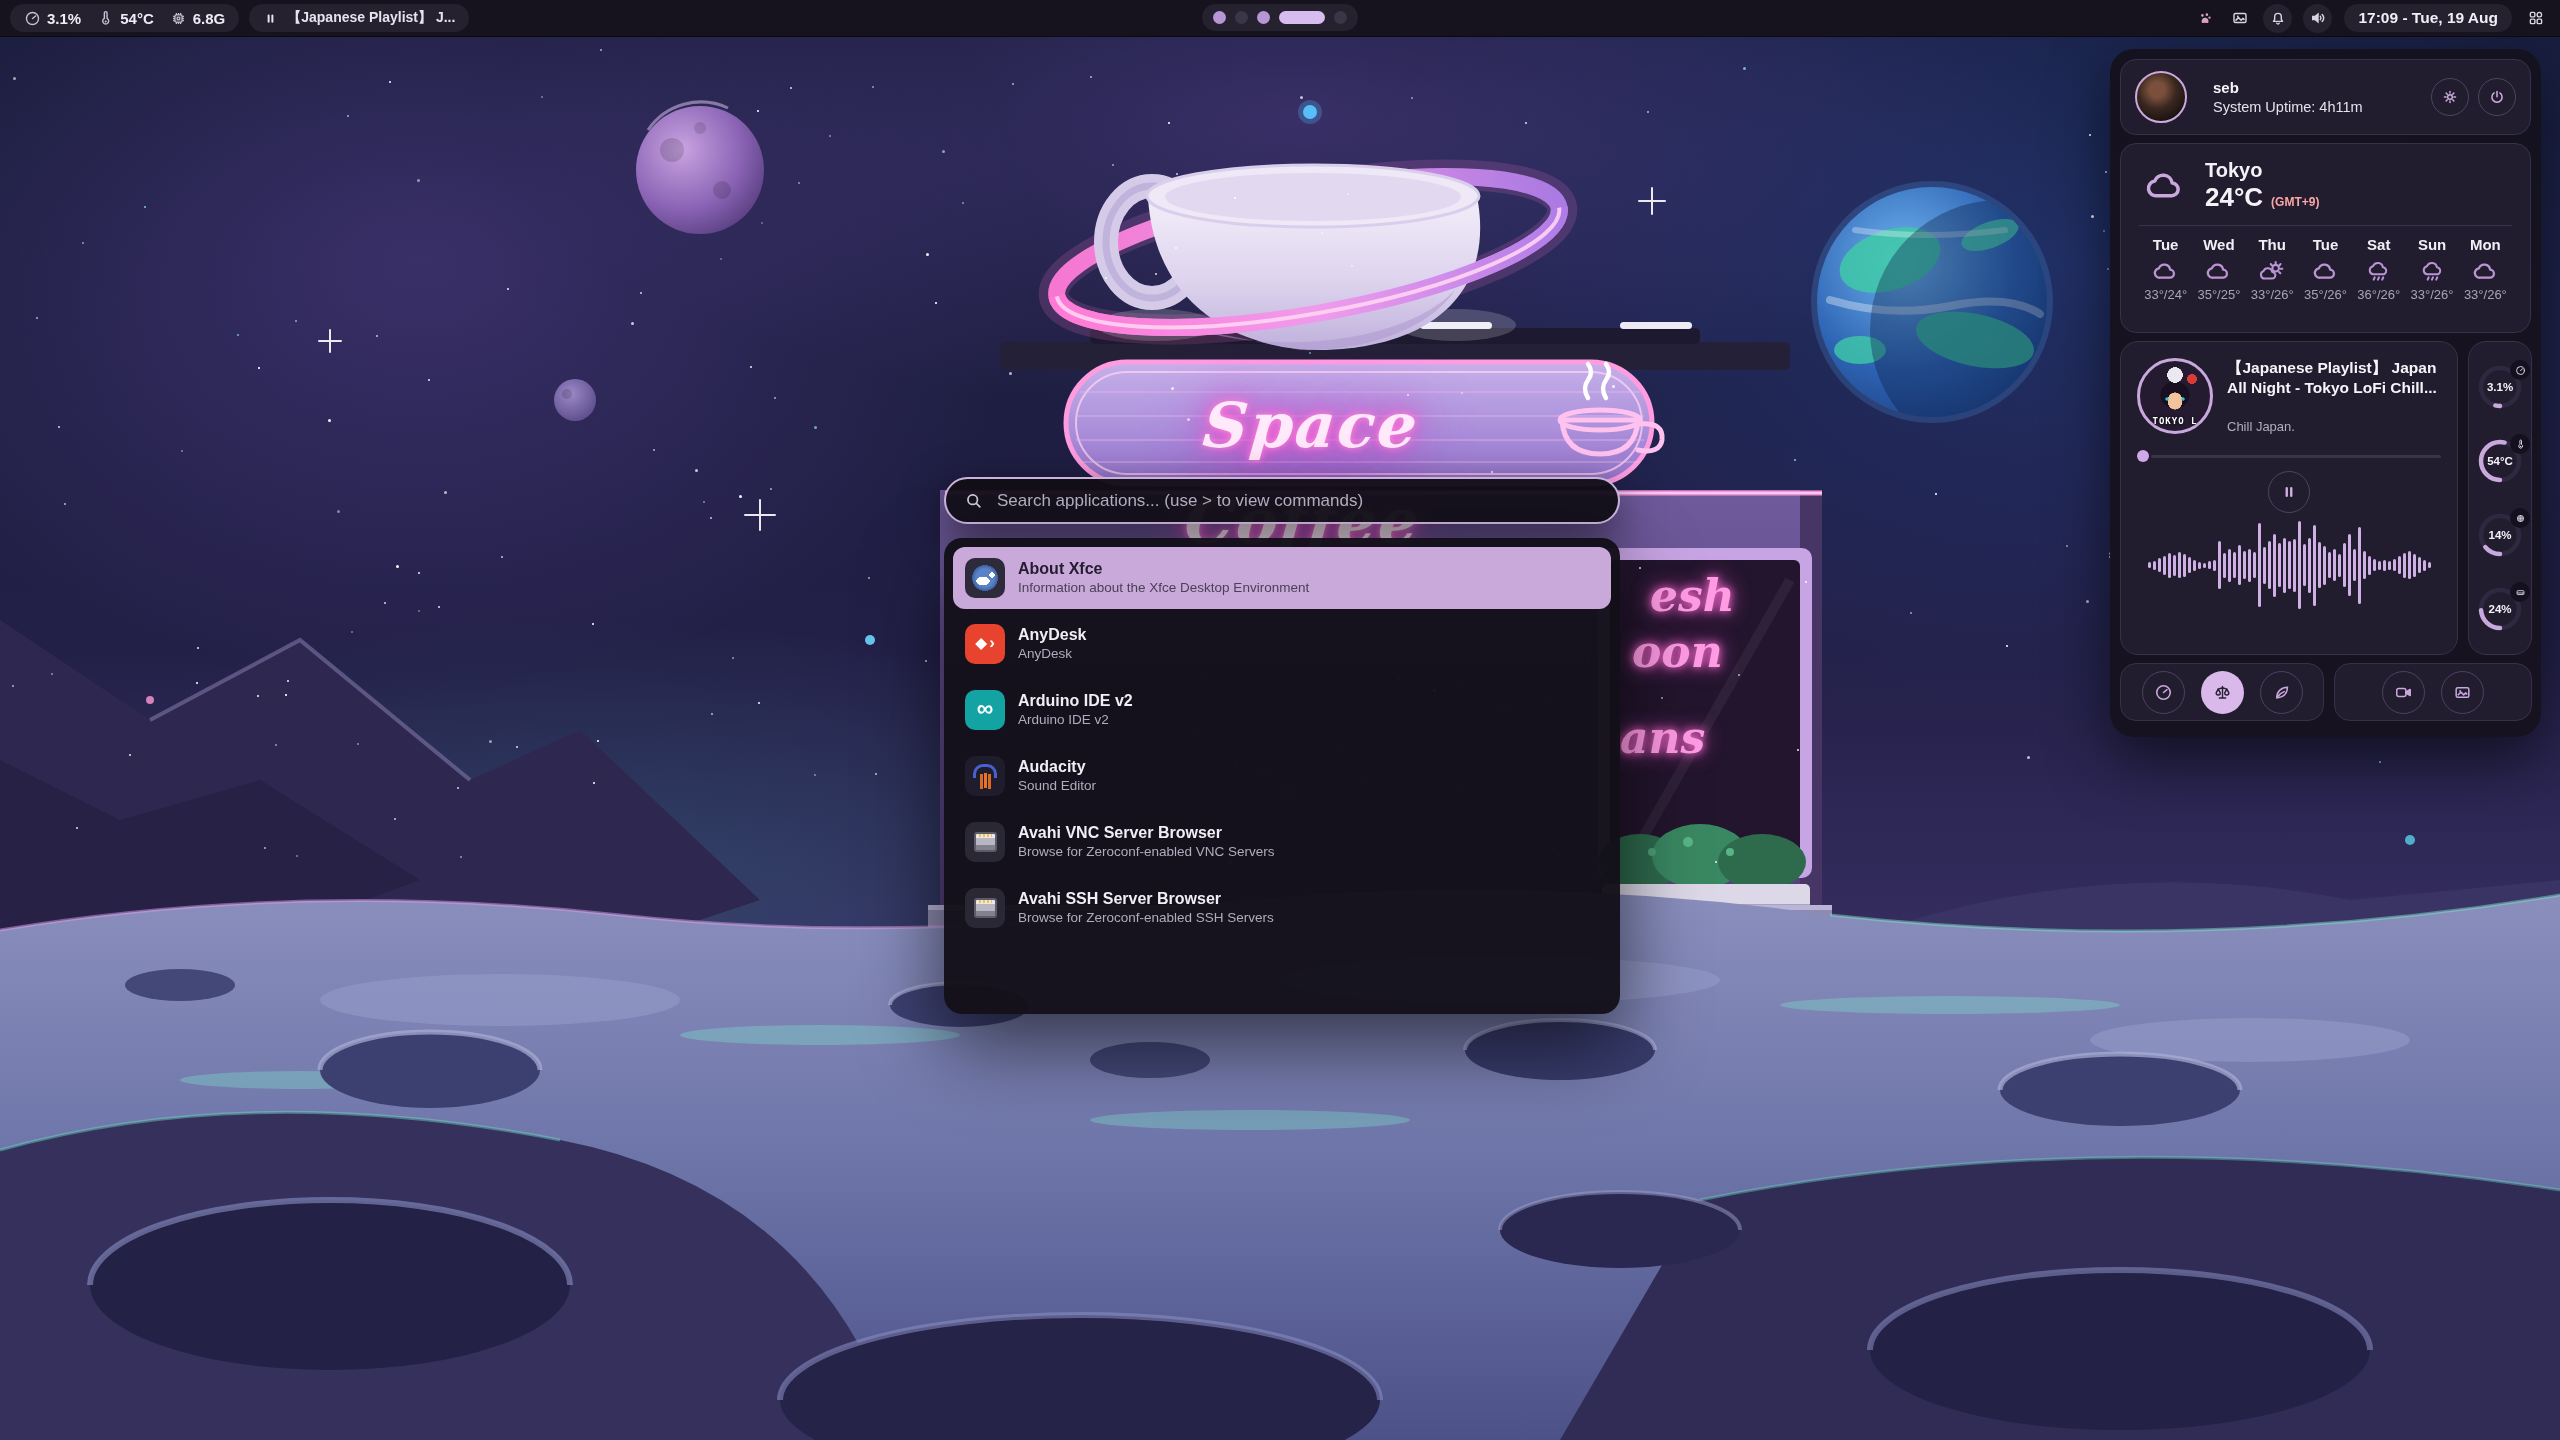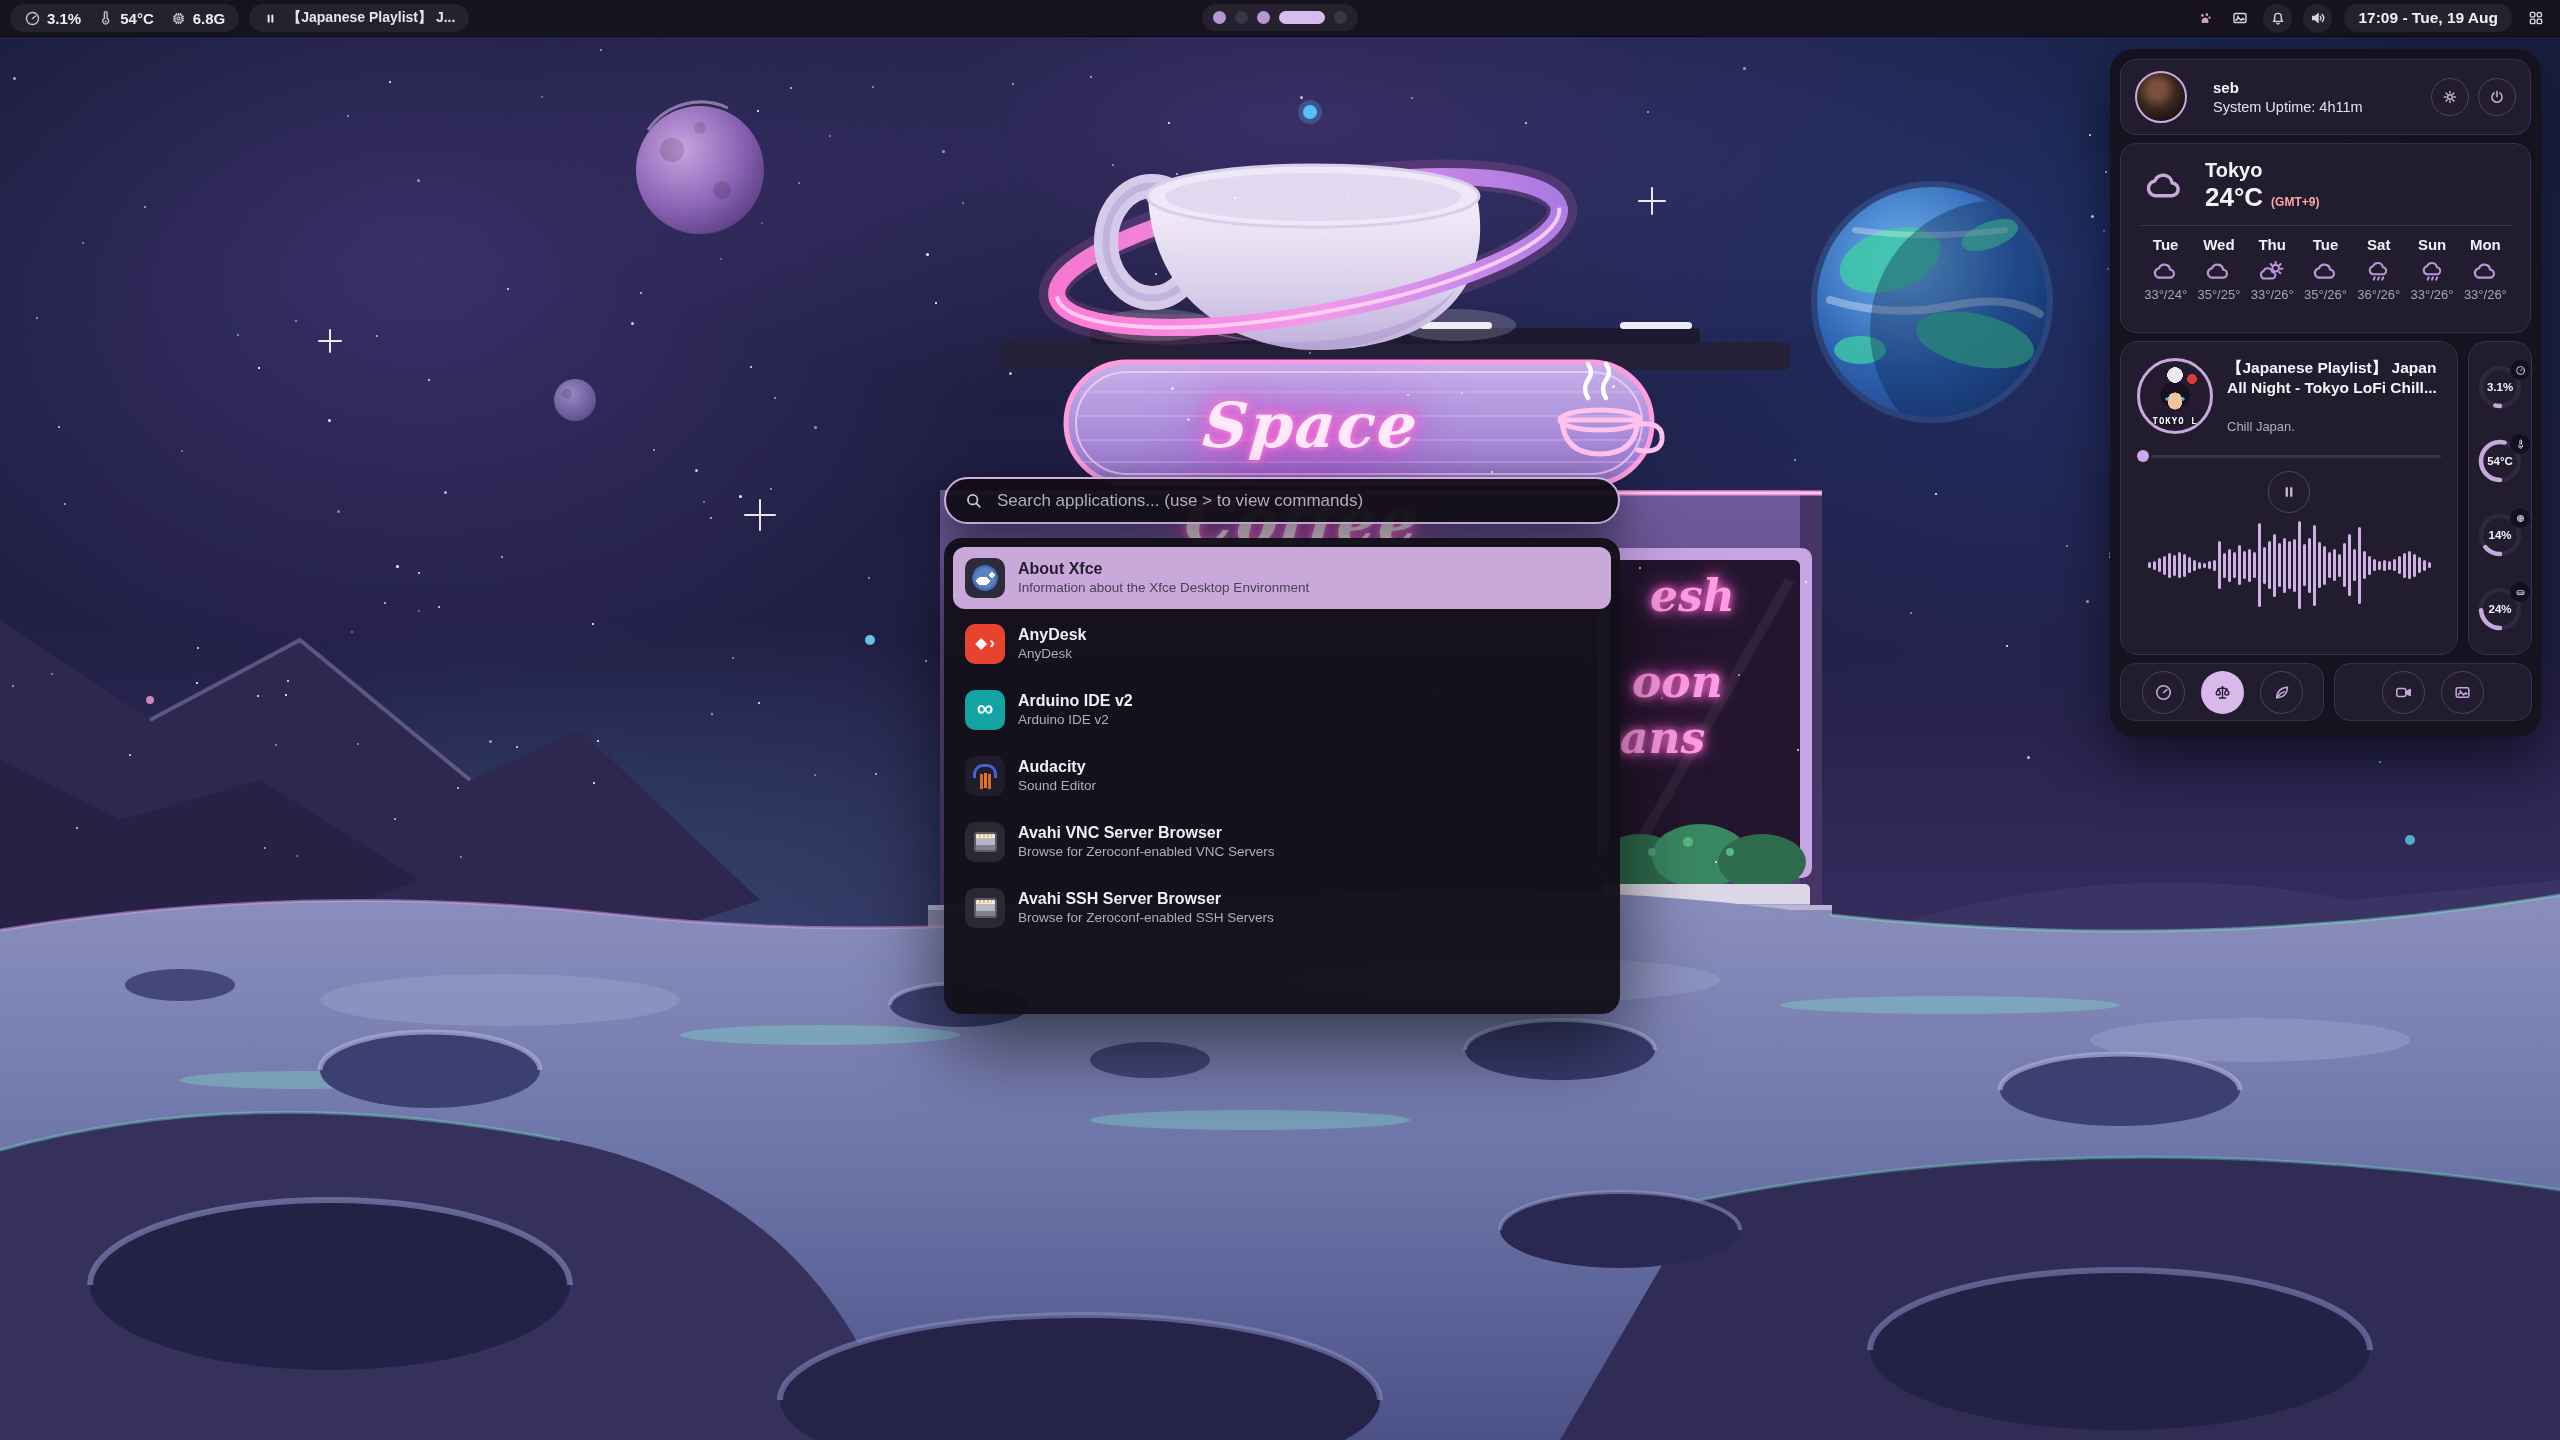--- a/index.html
+++ b/index.html
@@ -10,21 +10,21 @@
   #stars{width:2560px;height:1440px;z-index:1;pointer-events:none;}
   .star{position:absolute;background:#fff;border-radius:50%;}
   .sign-text{position:absolute;left:1080px;top:378px;width:462px;height:96px;z-index:2;
     font-family:"DejaVu Serif",serif;font-style:italic;font-weight:bold;font-size:62px;
     line-height:96px;text-align:center;color:#ffe9fa;letter-spacing:2px;transform:skewX(-5deg);
     text-shadow:0 0 6px #ff8ade,0 0 16px #ff5fd0,0 0 34px #d84fd0,0 0 60px #b23fc0;}
   .window-neon{position:absolute;left:1598px;top:556px;width:212px;height:316px;z-index:2;overflow:hidden;}
   .neon-frag{position:absolute;font-family:"DejaVu Serif",serif;font-style:italic;font-weight:bold;
     font-size:44px;color:#ff9ce4;text-shadow:0 0 8px #ff6fd2,0 0 20px #e04fc0;}
   .neon-frag:nth-of-type(1){top:14px;left:52px;}
-  .neon-frag:nth-of-type(2){top:100px;left:34px;}
+  .neon-frag:nth-of-type(2){top:70px;left:34px;}
   .neon-frag:nth-of-type(3){top:156px;left:22px;}
   
   #topbar{width:2560px;height:36px;background:#16131f;z-index:20;display:flex;align-items:center;
     border-bottom:1px solid rgba(0,0,0,.45);}
   .tb-left{display:flex;align-items:center;gap:10px;margin-left:10px;}
   .pill{display:flex;align-items:center;background:#25212f;border-radius:14px;height:28px;padding:0 14px;}
   .sys-pill{gap:16px;}
   .tstat{display:flex;align-items:center;gap:6px;}
   .ticon{width:17px;height:17px;color:#c6c0d2;}
   .tval{font-size:15px;font-weight:bold;color:#f0ecf6;}

